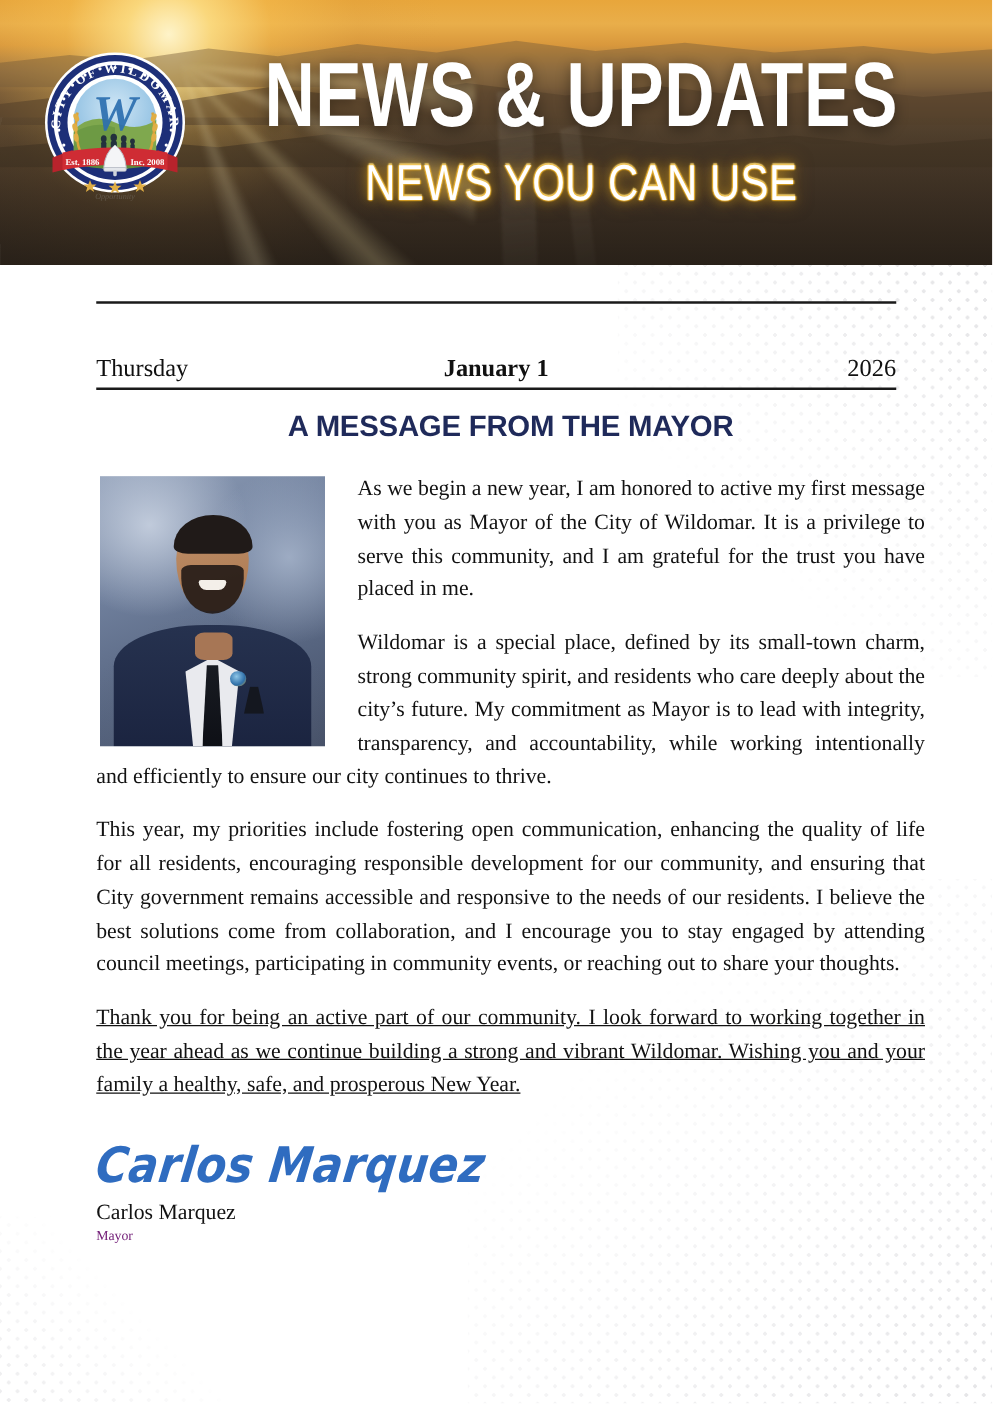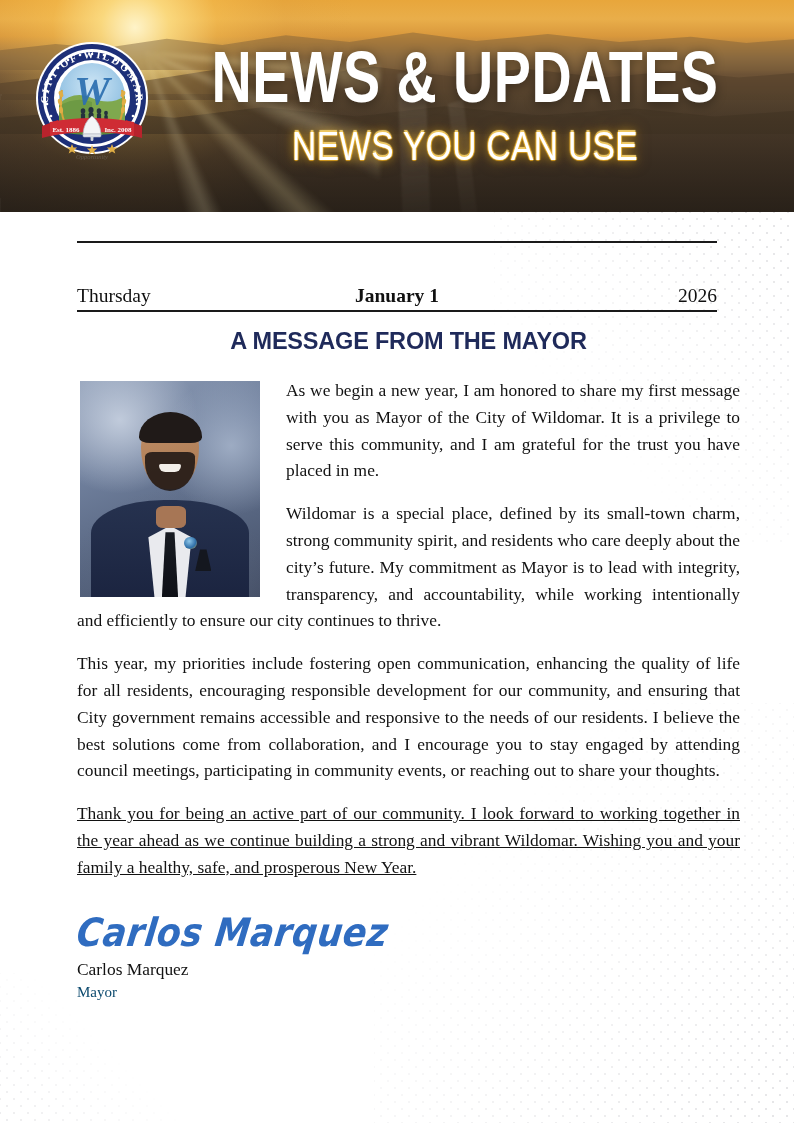--- a/index.html
+++ b/index.html
@@ -329,23 +329,23 @@
     transform: skewX(-7deg) scaleY(1.12);
     transform-origin: left center;
     display: inline-block;
   }
   .signoff-name {
     font-size: 17.4px;
     line-height: 1.42;
     color: #121212;
   }
   .signoff-role {
-    font-size: 15px;
+    font-size: 11px;
     line-height: 1.42;
-    color: #0c4a6e;
+    color: #701a75;
   }
 </style>
 </head>
 <body>
 
 <div class="page">
 
   <div class="dot-texture dot-tr"></div>
   <div class="dot-texture dot-br"></div>
   <div class="dot-texture dot-bl"></div>
@@ -463,21 +463,21 @@
       <div class="photo-tie"></div>
       <div class="photo-neck"></div>
       <div class="photo-head"></div>
       <div class="photo-hair"></div>
       <div class="photo-beard"></div>
       <div class="photo-smile"></div>
       <div class="photo-pin"></div>
       <div class="photo-pocket"></div>
     </div>
 
-    <p>As we begin a new year, I am honored to share my first message with you as Mayor of the City of Wildomar. It is a privilege to serve this community, and I am grateful for the trust you have placed in me.</p>
+    <p>As we begin a new year, I am honored to active my first message with you as Mayor of the City of Wildomar. It is a privilege to serve this community, and I am grateful for the trust you have placed in me.</p>
     <p>Wildomar is a special place, defined by its small-town charm, strong community spirit, and residents who care deeply about the city’s future. My commitment as Mayor is to lead with integrity, transparency, and accountability, while working intentionally and efficiently to ensure our city continues to thrive.</p>
     <p>This year, my priorities include fostering open communication, enhancing the quality of life for all residents, encouraging responsible development for our community, and ensuring that City government remains accessible and responsive to the needs of our residents. I believe the best solutions come from collaboration, and I encourage you to stay engaged by attending council meetings, participating in community events, or reaching out to share your thoughts.</p>
     <p class="last-para">Thank you for being an active part of our community. I look forward to working together in the year ahead as we continue building a strong and vibrant Wildomar. Wishing you and your family a healthy, safe, and prosperous New Year.</p>
 
     <div class="closing">
       <div class="signature">Carlos Marquez</div>
       <div class="signoff-name">Carlos Marquez</div>
       <div class="signoff-role">Mayor</div>
     </div>
   </div>

